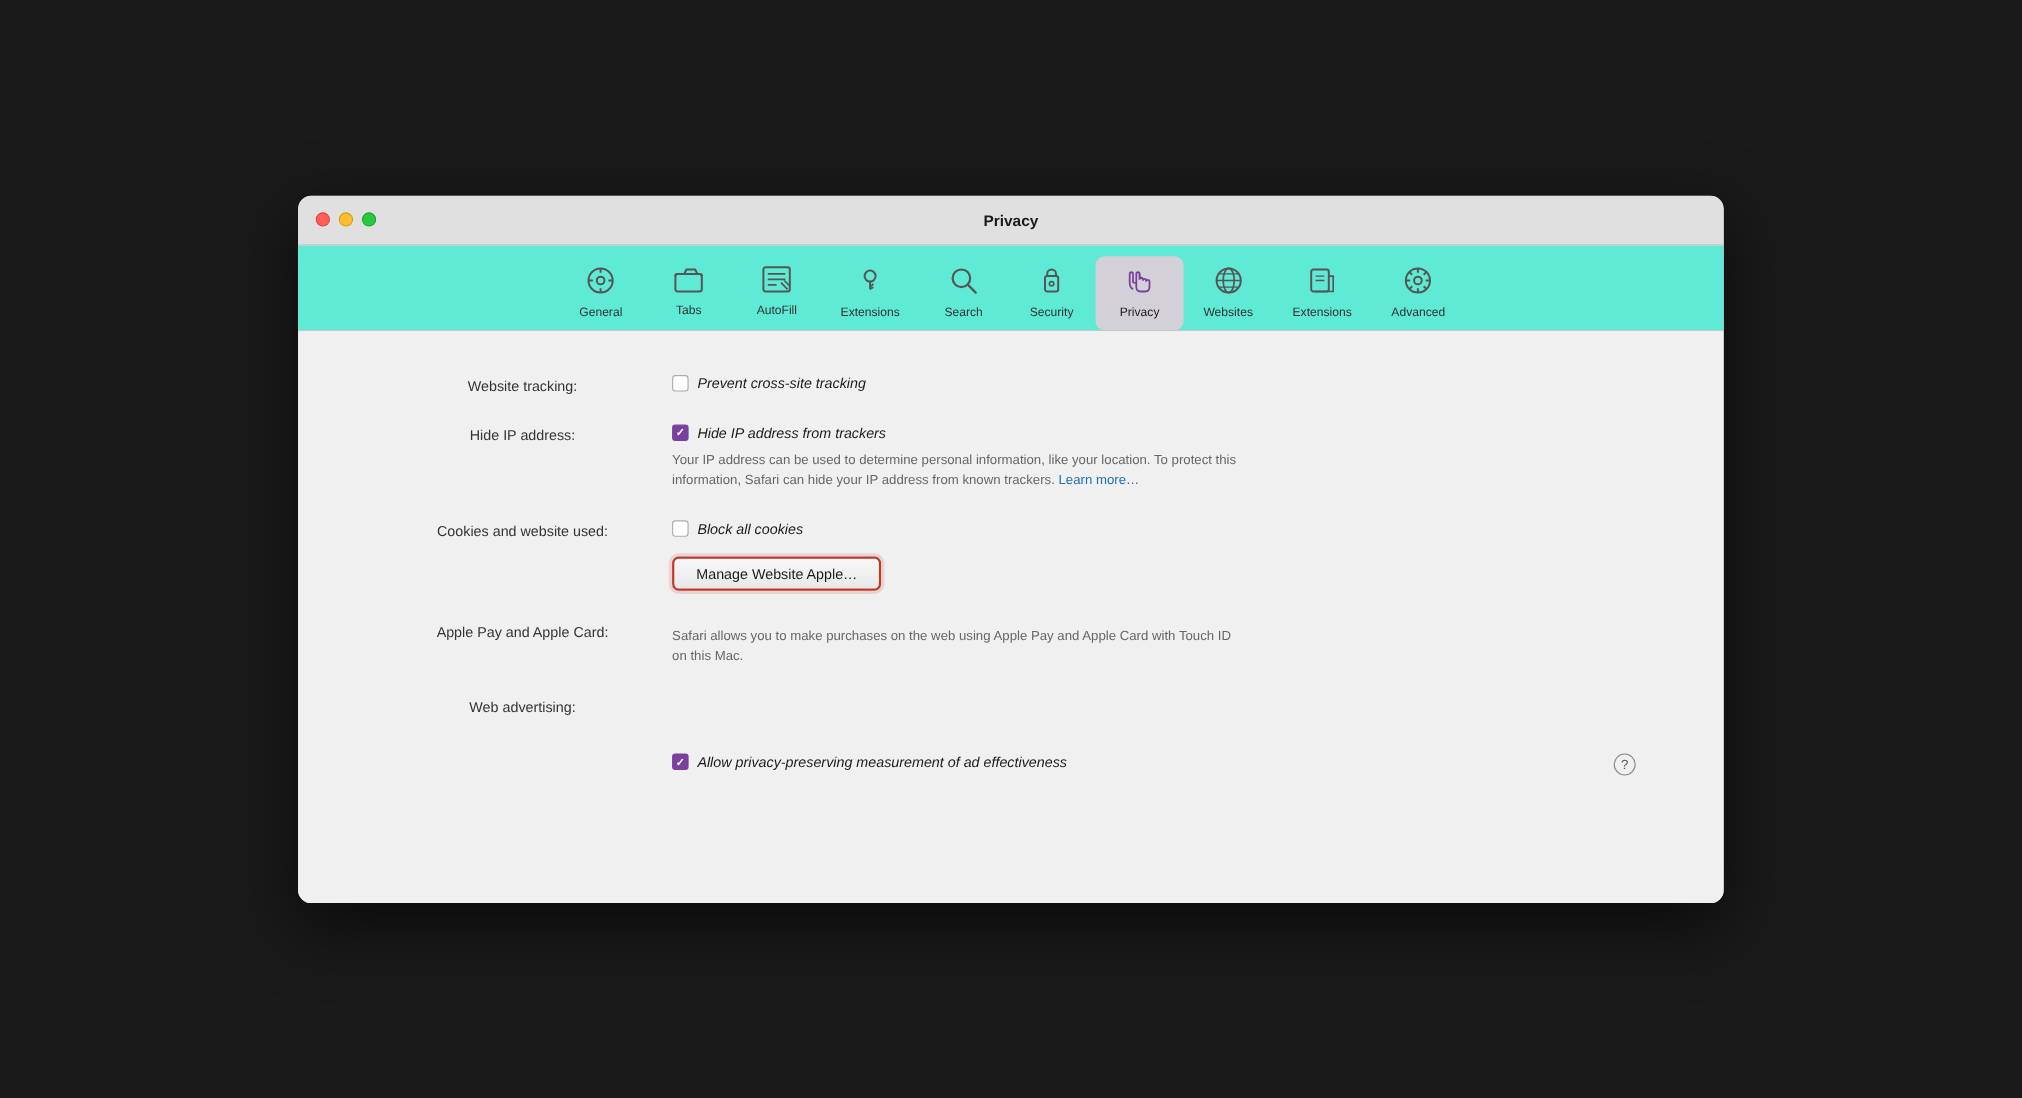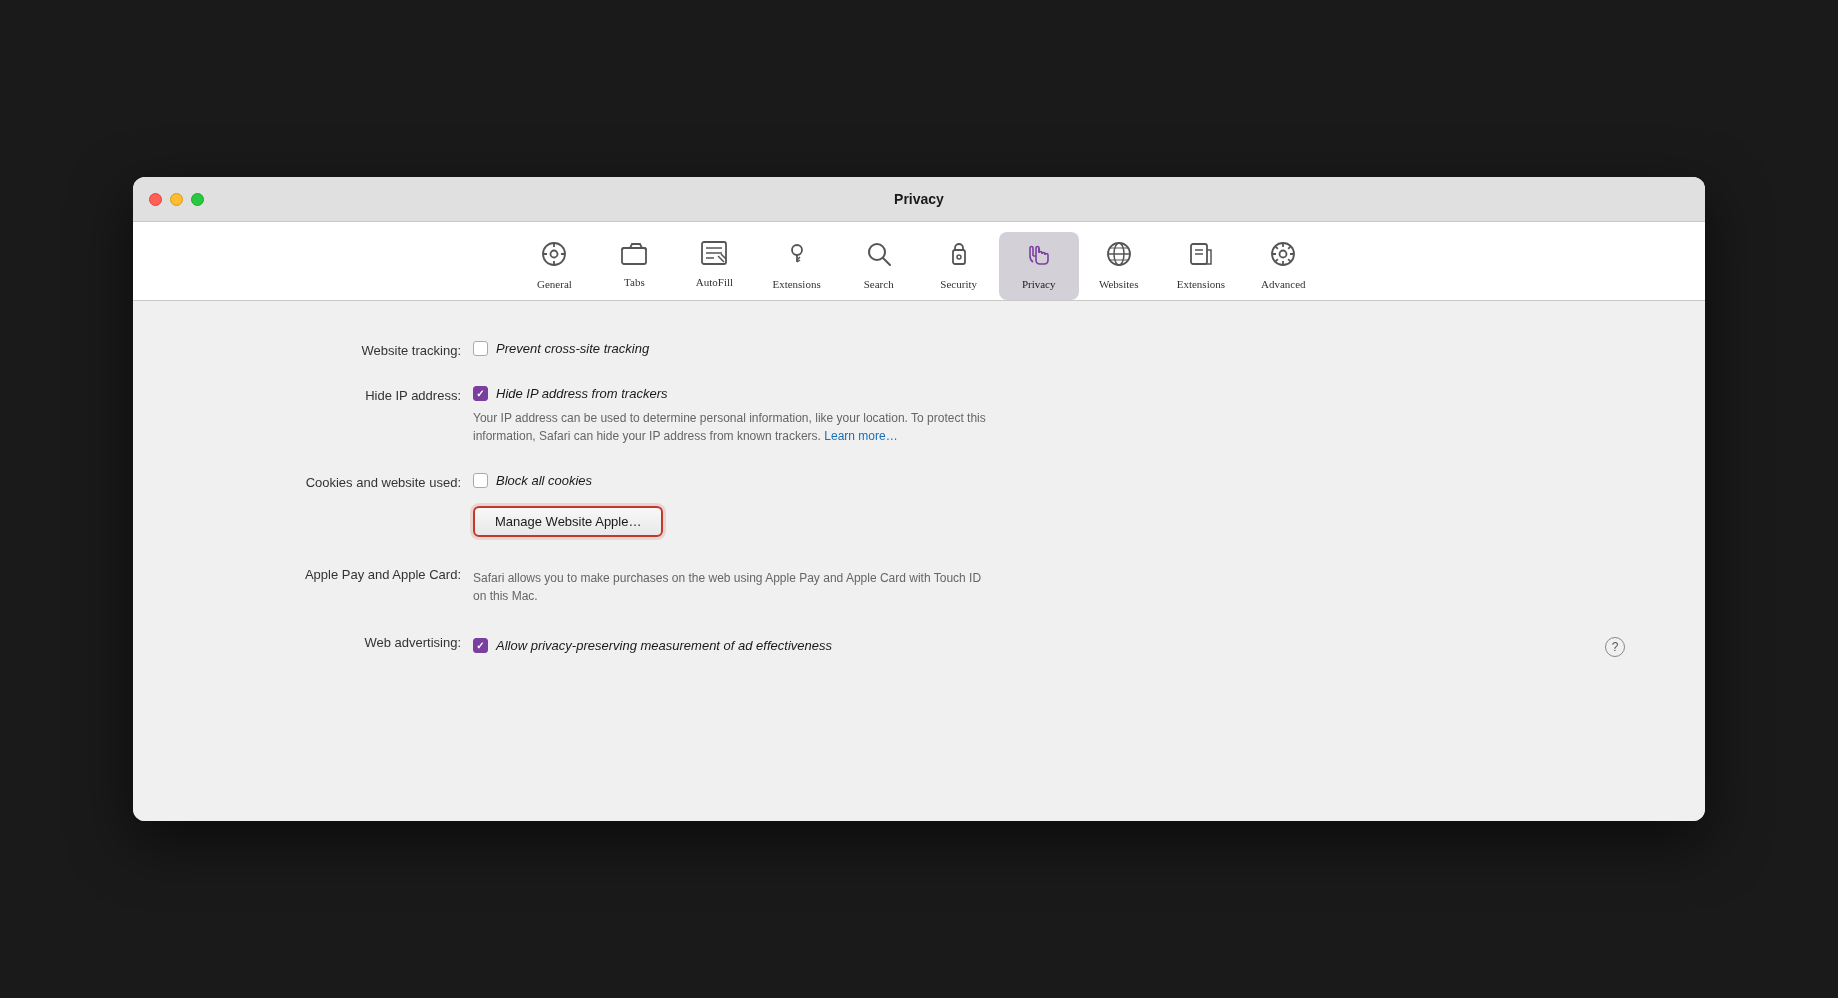--- a/index.html
+++ b/index.html
@@ -7,21 +7,21 @@
     body {
       background: #1a1a1a;
       display: flex;
       justify-content: center;
       align-items: center;
       min-height: 100vh;
       font-family: -apple-system, BlinkMacSystemFont, 'SF Pro Text', 'Helvetica Neue', Arial, sans-serif;
     }
 
     .window {
-      width: 1572px;
+      width: 1296px;
       background: #ececec;
       border-radius: 12px;
       box-shadow: 0 20px 60px rgba(0,0,0,0.6);
       overflow: hidden;
     }
 
     .titlebar {
       background: #e0e0e0;
       display: flex;
       align-items: center;
@@ -49,28 +49,27 @@
     .traffic-light.minimize { background: #febc2e; border: 0.5px solid #d4a008; }
     .traffic-light.maximize { background: #28c840; border: 0.5px solid #1aab29; }
 
     .window-title {
       font-size: 14px;
       font-weight: 600;
       color: #1a1a1a;
     }
 
     .toolbar {
-      background: #ffffff;
+      background: #5eead4;
       display: flex;
       justify-content: center;
       align-items: flex-start;
       padding: 10px 0 0 0;
       border-bottom: 1px solid #c8c8c8;
       gap: 0;
-      font-family: Liberation Serif, serif;
     }
 
     .toolbar-item {
       display: flex;
       flex-direction: column;
       align-items: center;
       padding: 8px 18px 10px;
       cursor: pointer;
       border-radius: 8px;
       gap: 5px;
@@ -109,21 +108,21 @@
 
     .settings-row {
       display: flex;
       align-items: flex-start;
       margin-bottom: 28px;
     }
 
     .settings-label {
       font-size: 13px;
       color: #333;
-      text-align: right;
+      text-align: center;
       min-width: 260px;
       padding-right: 12px;
       padding-top: 2px;
       font-weight: 400;
     }
 
     .settings-control {
       display: flex;
       flex-direction: column;
       gap: 4px;
@@ -410,21 +409,21 @@
 
     <div class="settings-row">
       <span class="settings-label">Apple Pay and Apple Card:</span>
       <div class="settings-control">
         <p class="description-text">Safari allows you to make purchases on the web using Apple Pay and Apple Card with Touch ID on this Mac.</p>
       </div>
     </div>
 
     <div class="settings-row last-row">
       <span class="settings-label">Web advertising:</span>
-      <div class="settings-control" style="flex:1; flex-direction: row; display: flex; align-items: center; ">
+      <div class="settings-control" style="flex:1; flex-direction: row; display: flex; align-items: center;  margin-top: 48px;">
         <div class="checkbox-row">
           <div class="checkbox checked"></div>
           <span class="checkbox-label">Allow privacy-preserving measurement of ad effectiveness</span>
         </div>
         <button class="help-button">?</button>
       </div>
     </div>
 
   </div>
 </div>

